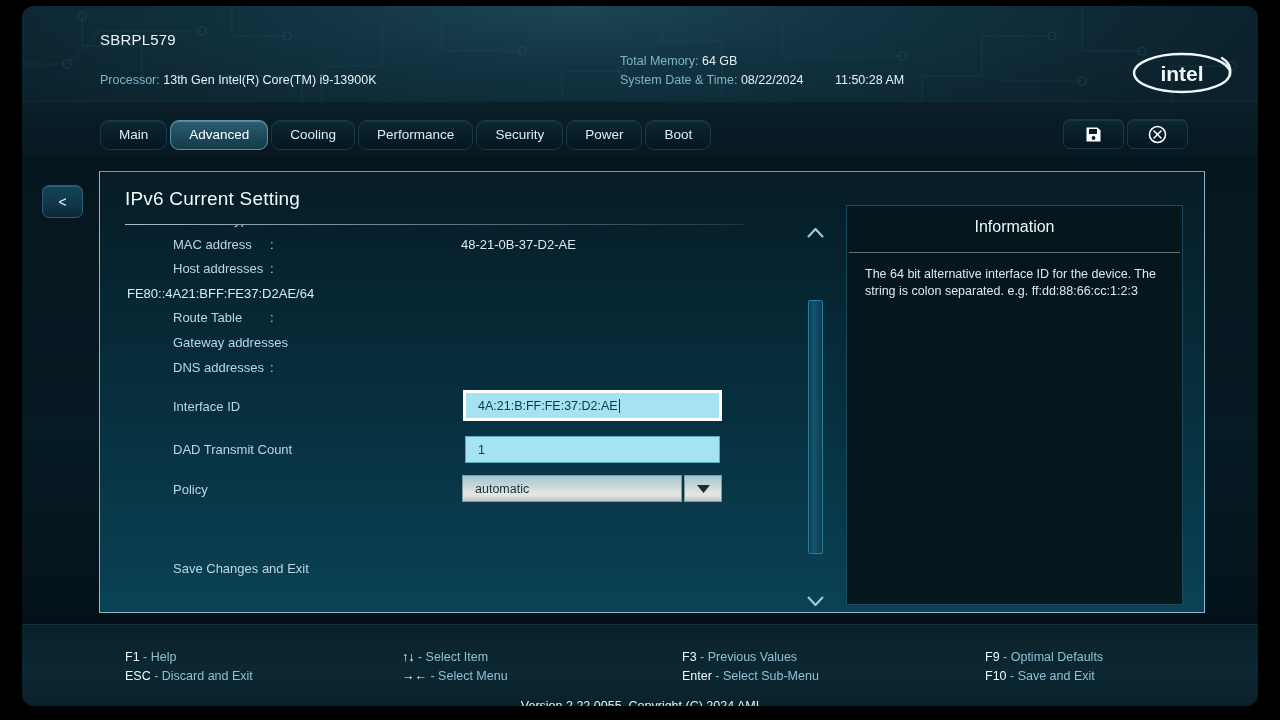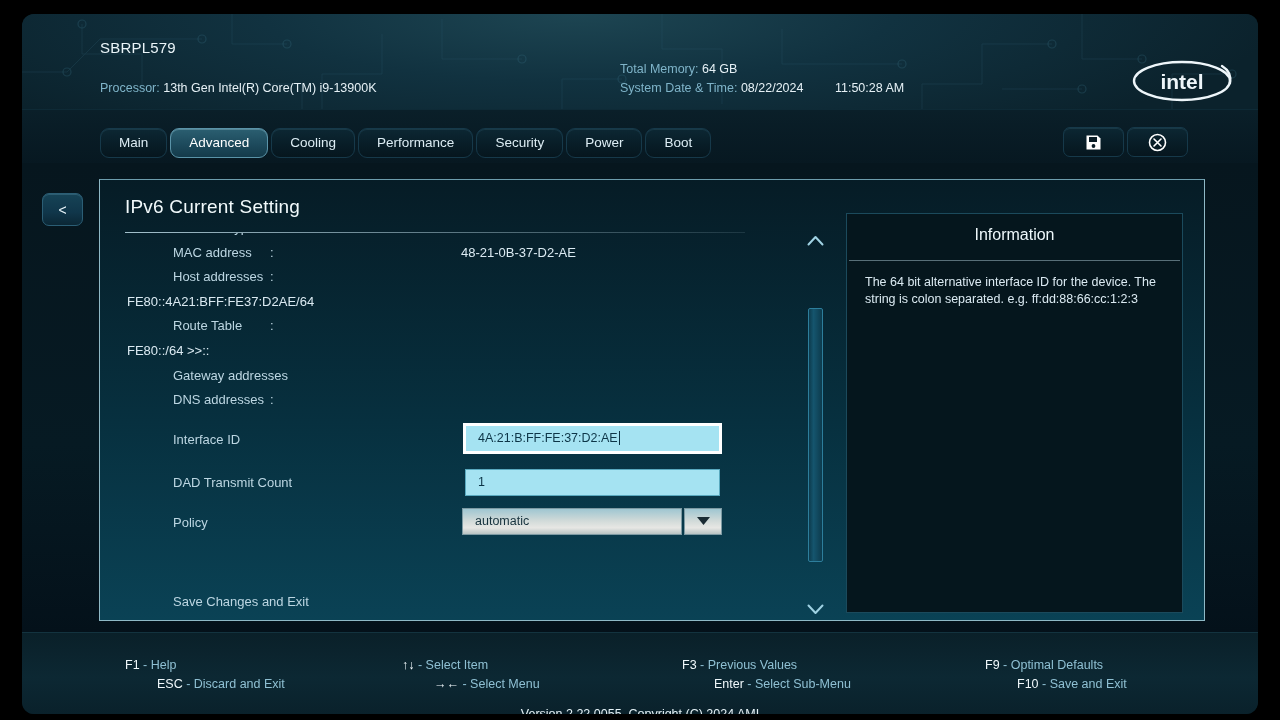--- a/index.html
+++ b/index.html
@@ -17,21 +17,21 @@
     left: 0; top: 0;
     width: 1280px;
     height: 720px;
     background: #000000;
   }
 
   
   .frame {
     position: absolute;
     left: 22px;
-    top: 14px;
+    top: 6px;
     width: 1236px;
     height: 700px;
     border-radius: 12px;
     background: #06181f;
     overflow: hidden;
   }
 
   
   .header {
     position: absolute;
@@ -383,21 +383,21 @@
     white-space: nowrap;
   }
   .fkey { color: #f0f8fb; }
   .fdash { color: #8fc0d3; }
   .fdesc { color: #8fc0d3; }
   .f-c1 { left: 103px; }
   .f-c2 { left: 380px; }
   .f-c3 { left: 660px; }
   .f-c4 { left: 963px; }
   .f-r1 { top: 25px; }
-  .f-r2 { top: 44px; margin-left: 32px; }
+  .f-r2 { top: 44px; }
   .version {
     position: absolute;
     left: 0; top: 74px;
     width: 1236px;
     text-align: center;
     font-size: 12.5px;
     color: #e4f1f6;
   }
 </style>
 </head>
@@ -519,23 +519,20 @@
 
             <div class="row full">
               <span class="text">FE80::4A21:BFF:FE37:D2AE/64</span>
             </div>
 
             <div class="row">
               <span class="lbl">Route Table</span>
               <span class="colon">:</span>
             </div>
 
-            <div class="row full">
-              <span class="text">FE80::/64 &gt;&gt;::</span>
-            </div>
 
             <div class="row">
               <span class="lbl">Gateway addresses</span>
               <span class="colon">:</span>
             </div>
 
             <div class="row">
               <span class="lbl">DNS addresses</span>
               <span class="colon">:</span>
             </div>

